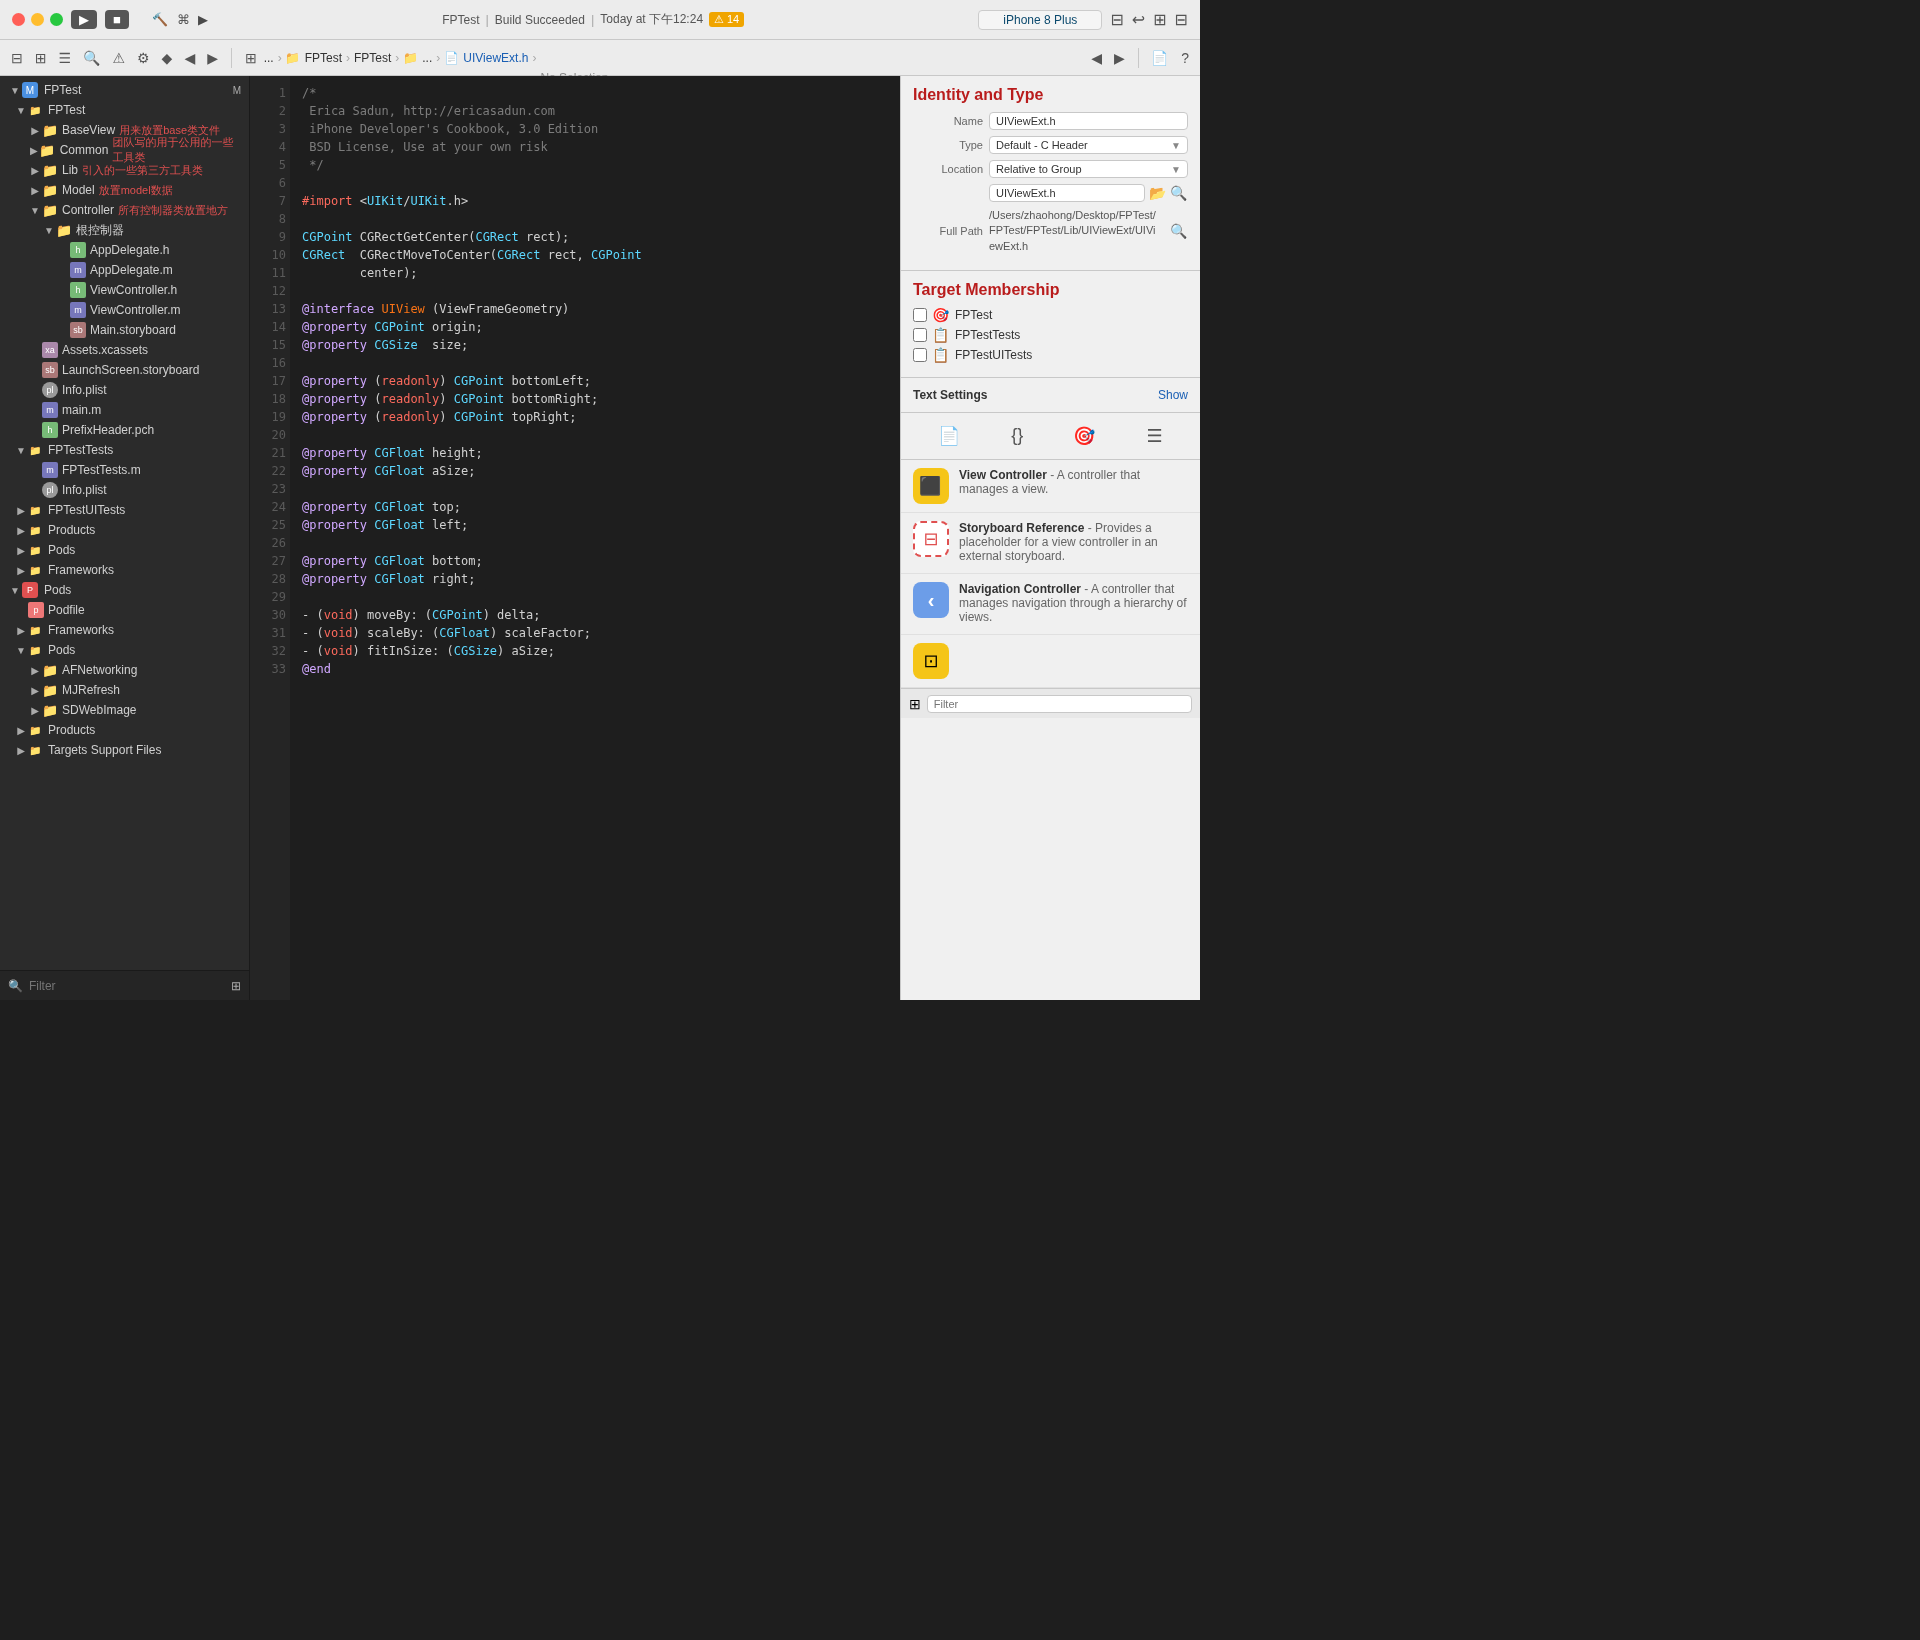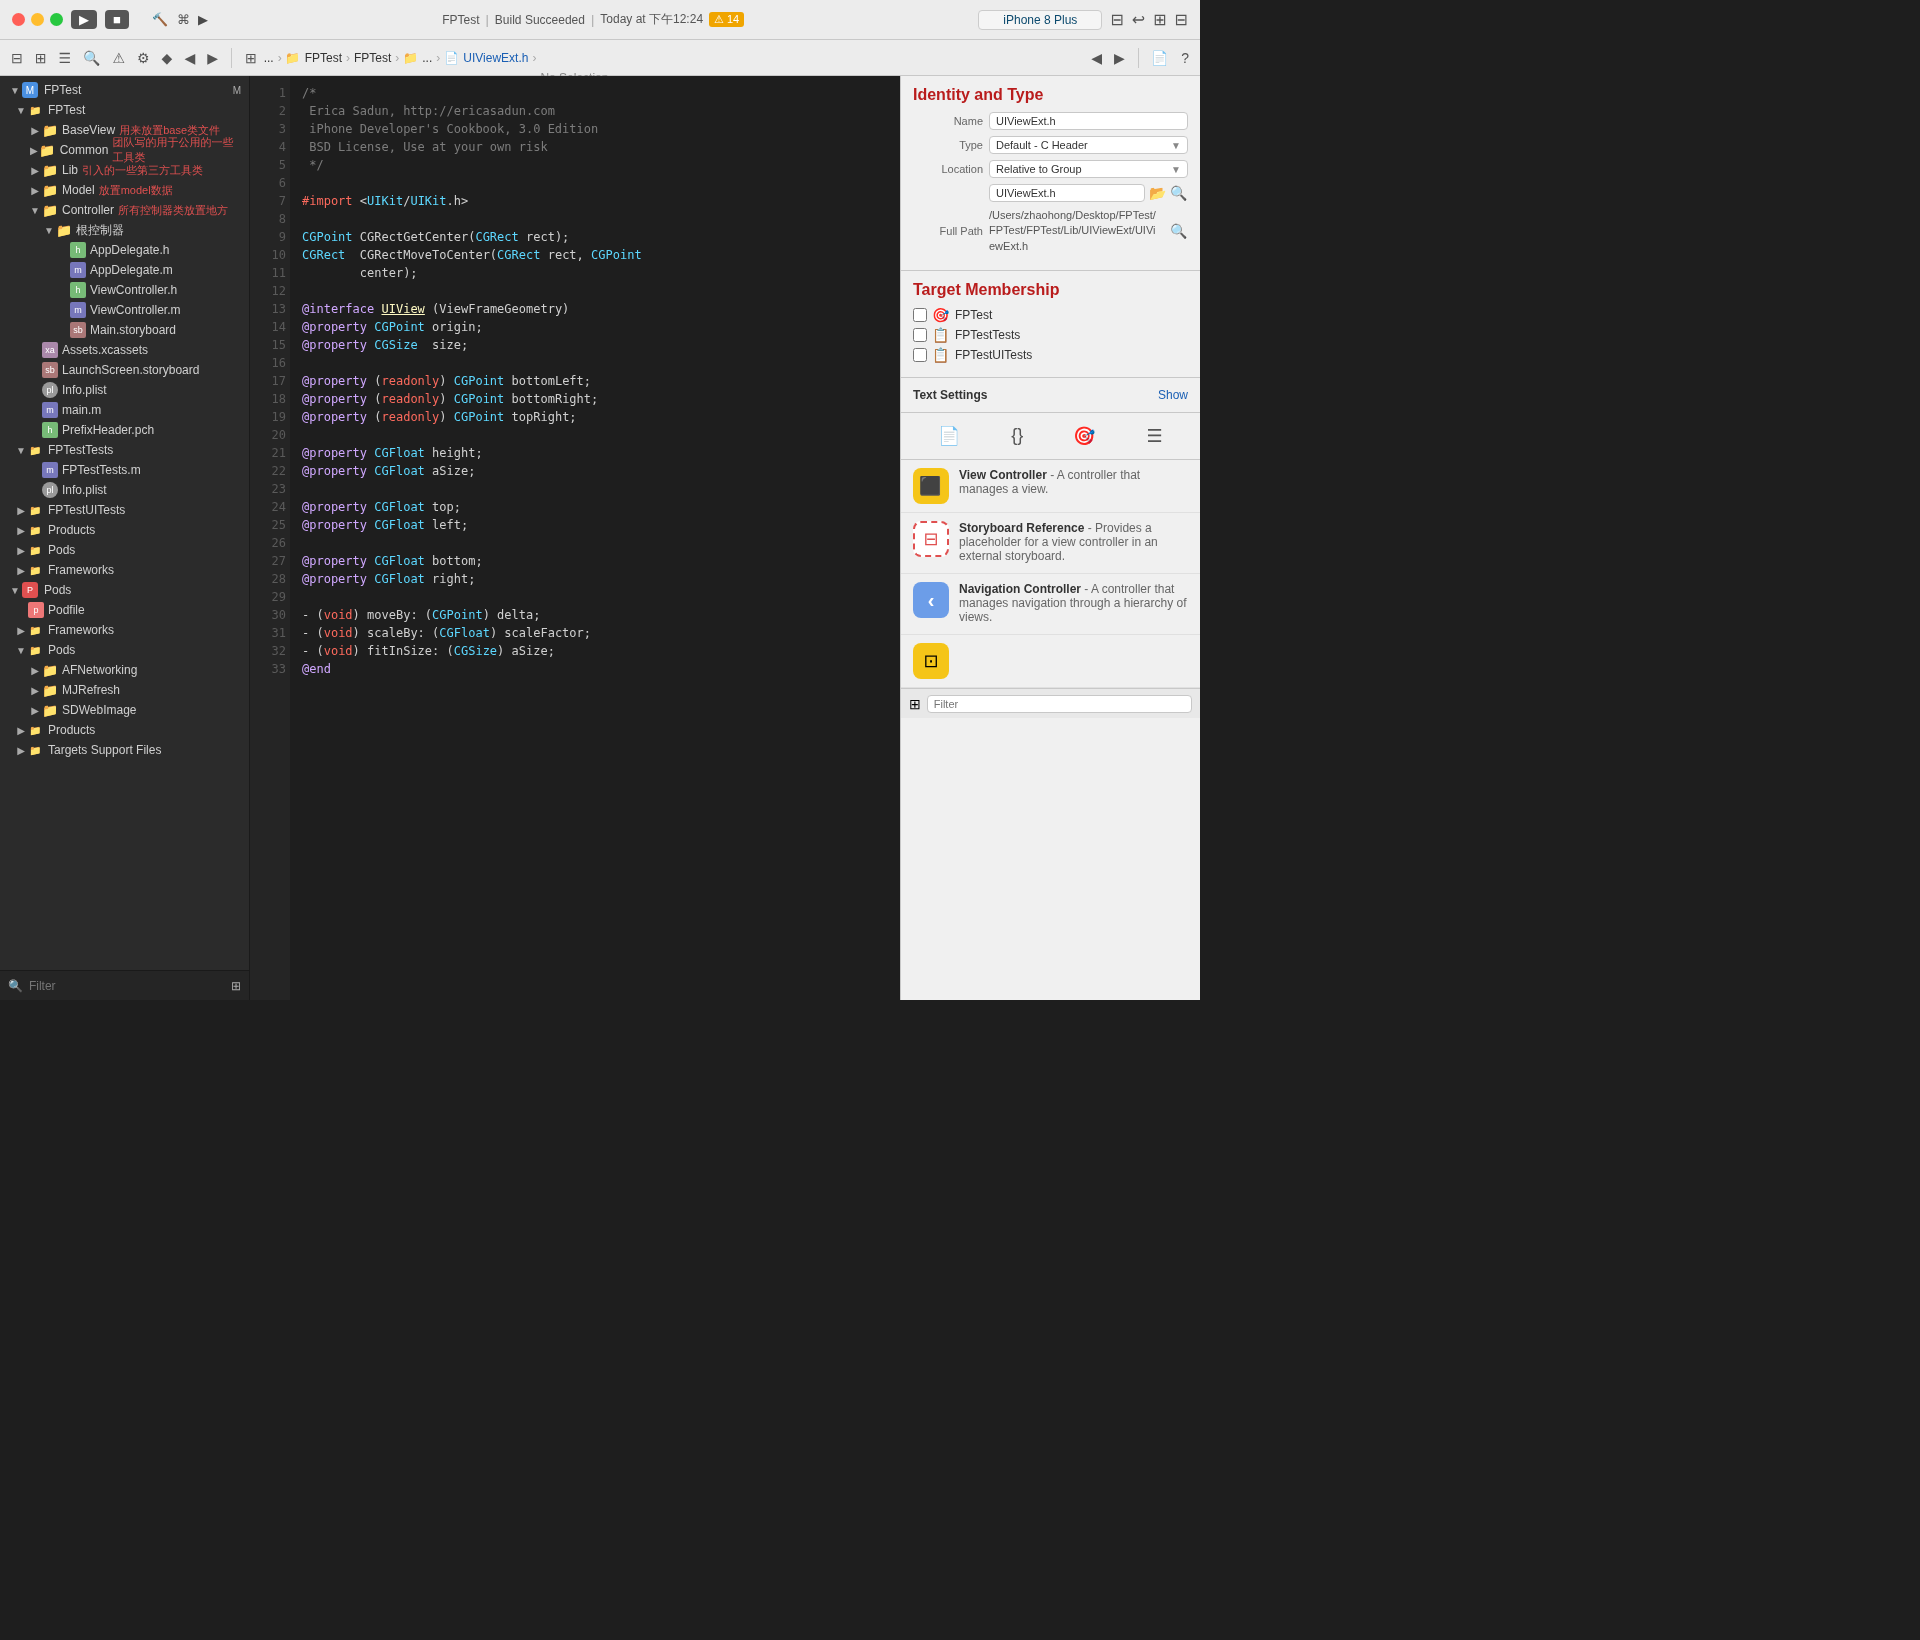--- a/index.html
+++ b/index.html
@@ -133,21 +133,21 @@
       color: #d0d0d0;
       overflow: auto;
       white-space: pre;
     }
     .code-content .comment { color: #7c7c7c; }
     .code-content .keyword { color: #fc6a5d; }
     .code-content .type { color: #5dd8ff; }
     .code-content .directive { color: #fc6a5d; }
     .code-content .at-keyword { color: #d0a8ff; }
     .code-content .normal { color: #d0d0d0; }
-    .code-content .interface-name { color: #fef9c3; text-decoration: underline; }
+    .code-content .interface-name { color: #f97316; }
 
     
     .inspector {
       width: 300px;
       background: #f0f0f0;
       border-left: 1px solid #c8c8c8;
       display: flex;
       flex-direction: column;
       font-size: 12px;
       overflow-y: auto;

